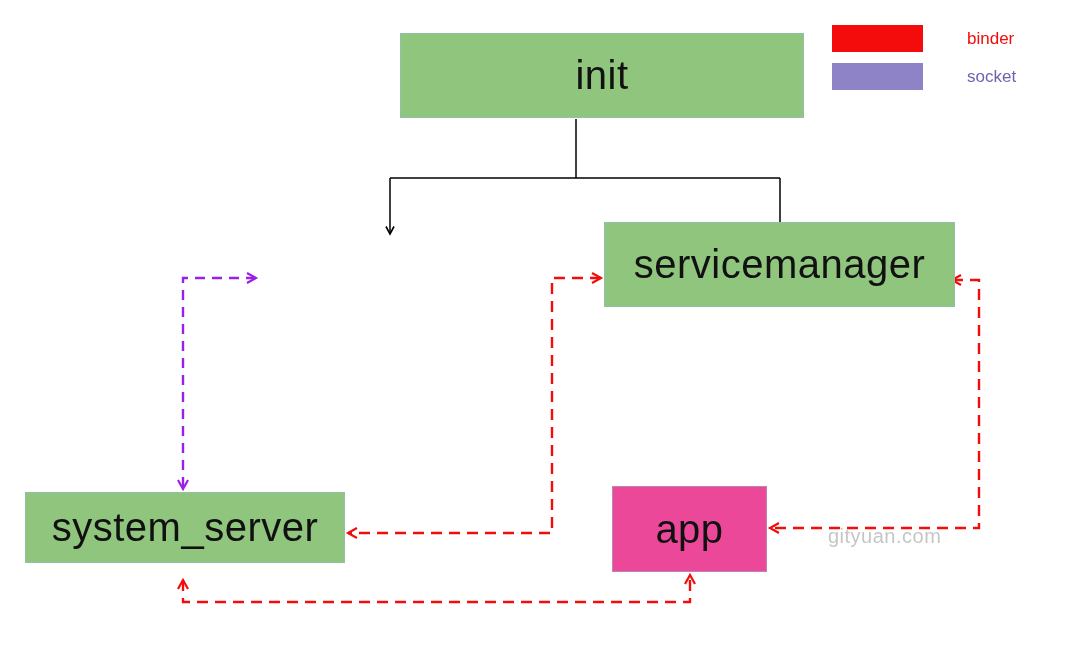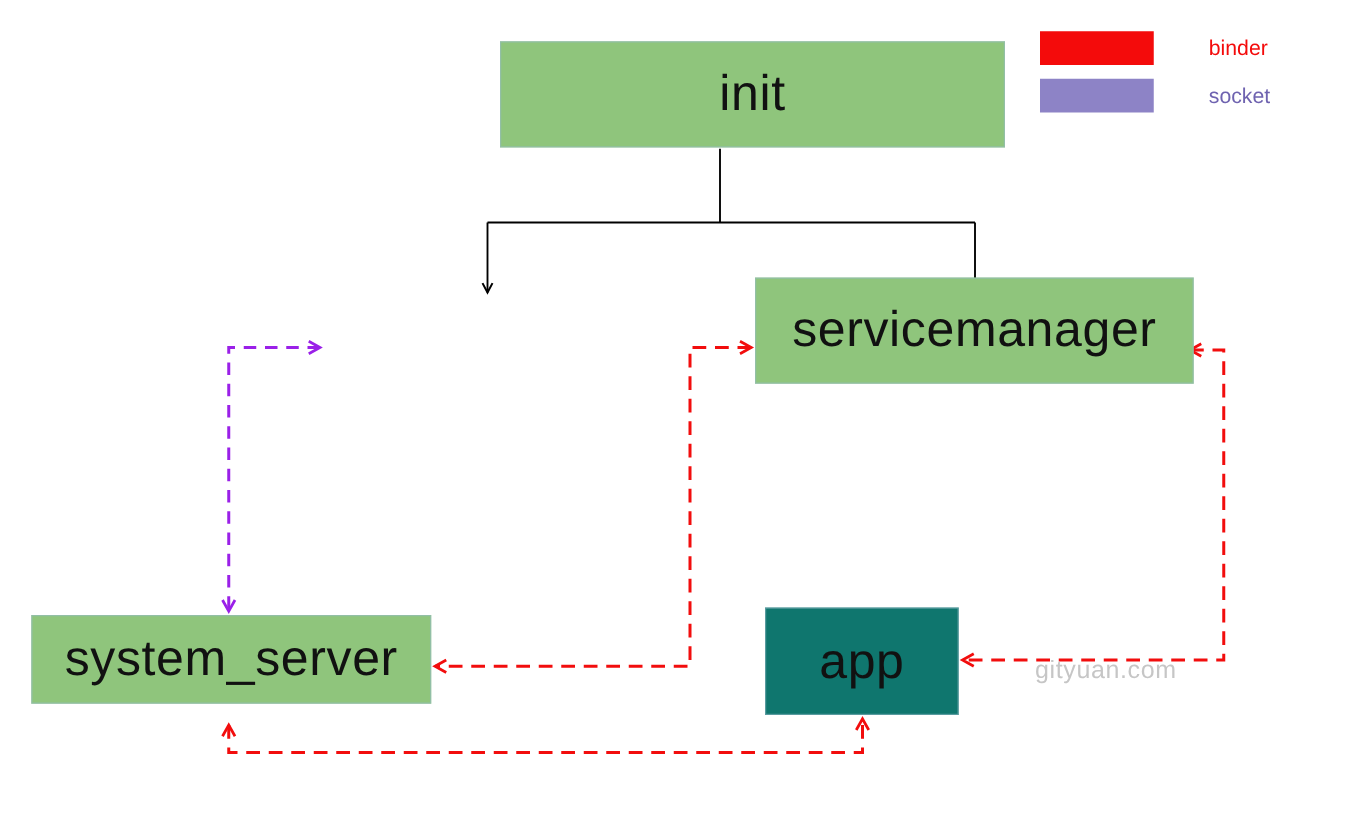--- a/index.html
+++ b/index.html
@@ -14,21 +14,21 @@
   .node{
     position:absolute;
     display:flex;align-items:center;justify-content:center;
     color:#111111;
     font-size:40px;
     letter-spacing:0.5px;
     box-sizing:border-box;
     border:1px solid rgba(150,185,200,0.55);
   }
   .node-green{background:#8fc57c;}
-  .node-teal{background:#0f766e;}
+  .node-teal{background:#ec4899;}
   #node-init{left:400px;top:33px;width:404px;height:85px;}
   #node-zygote{left:258px;top:237px;width:265px;height:85px;}
   #node-servicemanager{left:604px;top:222px;width:351px;height:85px;}
   #node-system-server{left:25px;top:492px;width:320px;height:71px;}
   #node-app{left:612px;top:486px;width:155px;height:86px;}
 
   .legend{position:absolute;left:832px;top:25px;width:240px;}
   .legend-row{position:absolute;left:0;display:flex;align-items:center;height:27px;gap:40px;}
   .legend-row-binder{top:0;}
   .legend-row-socket{top:38px;}

